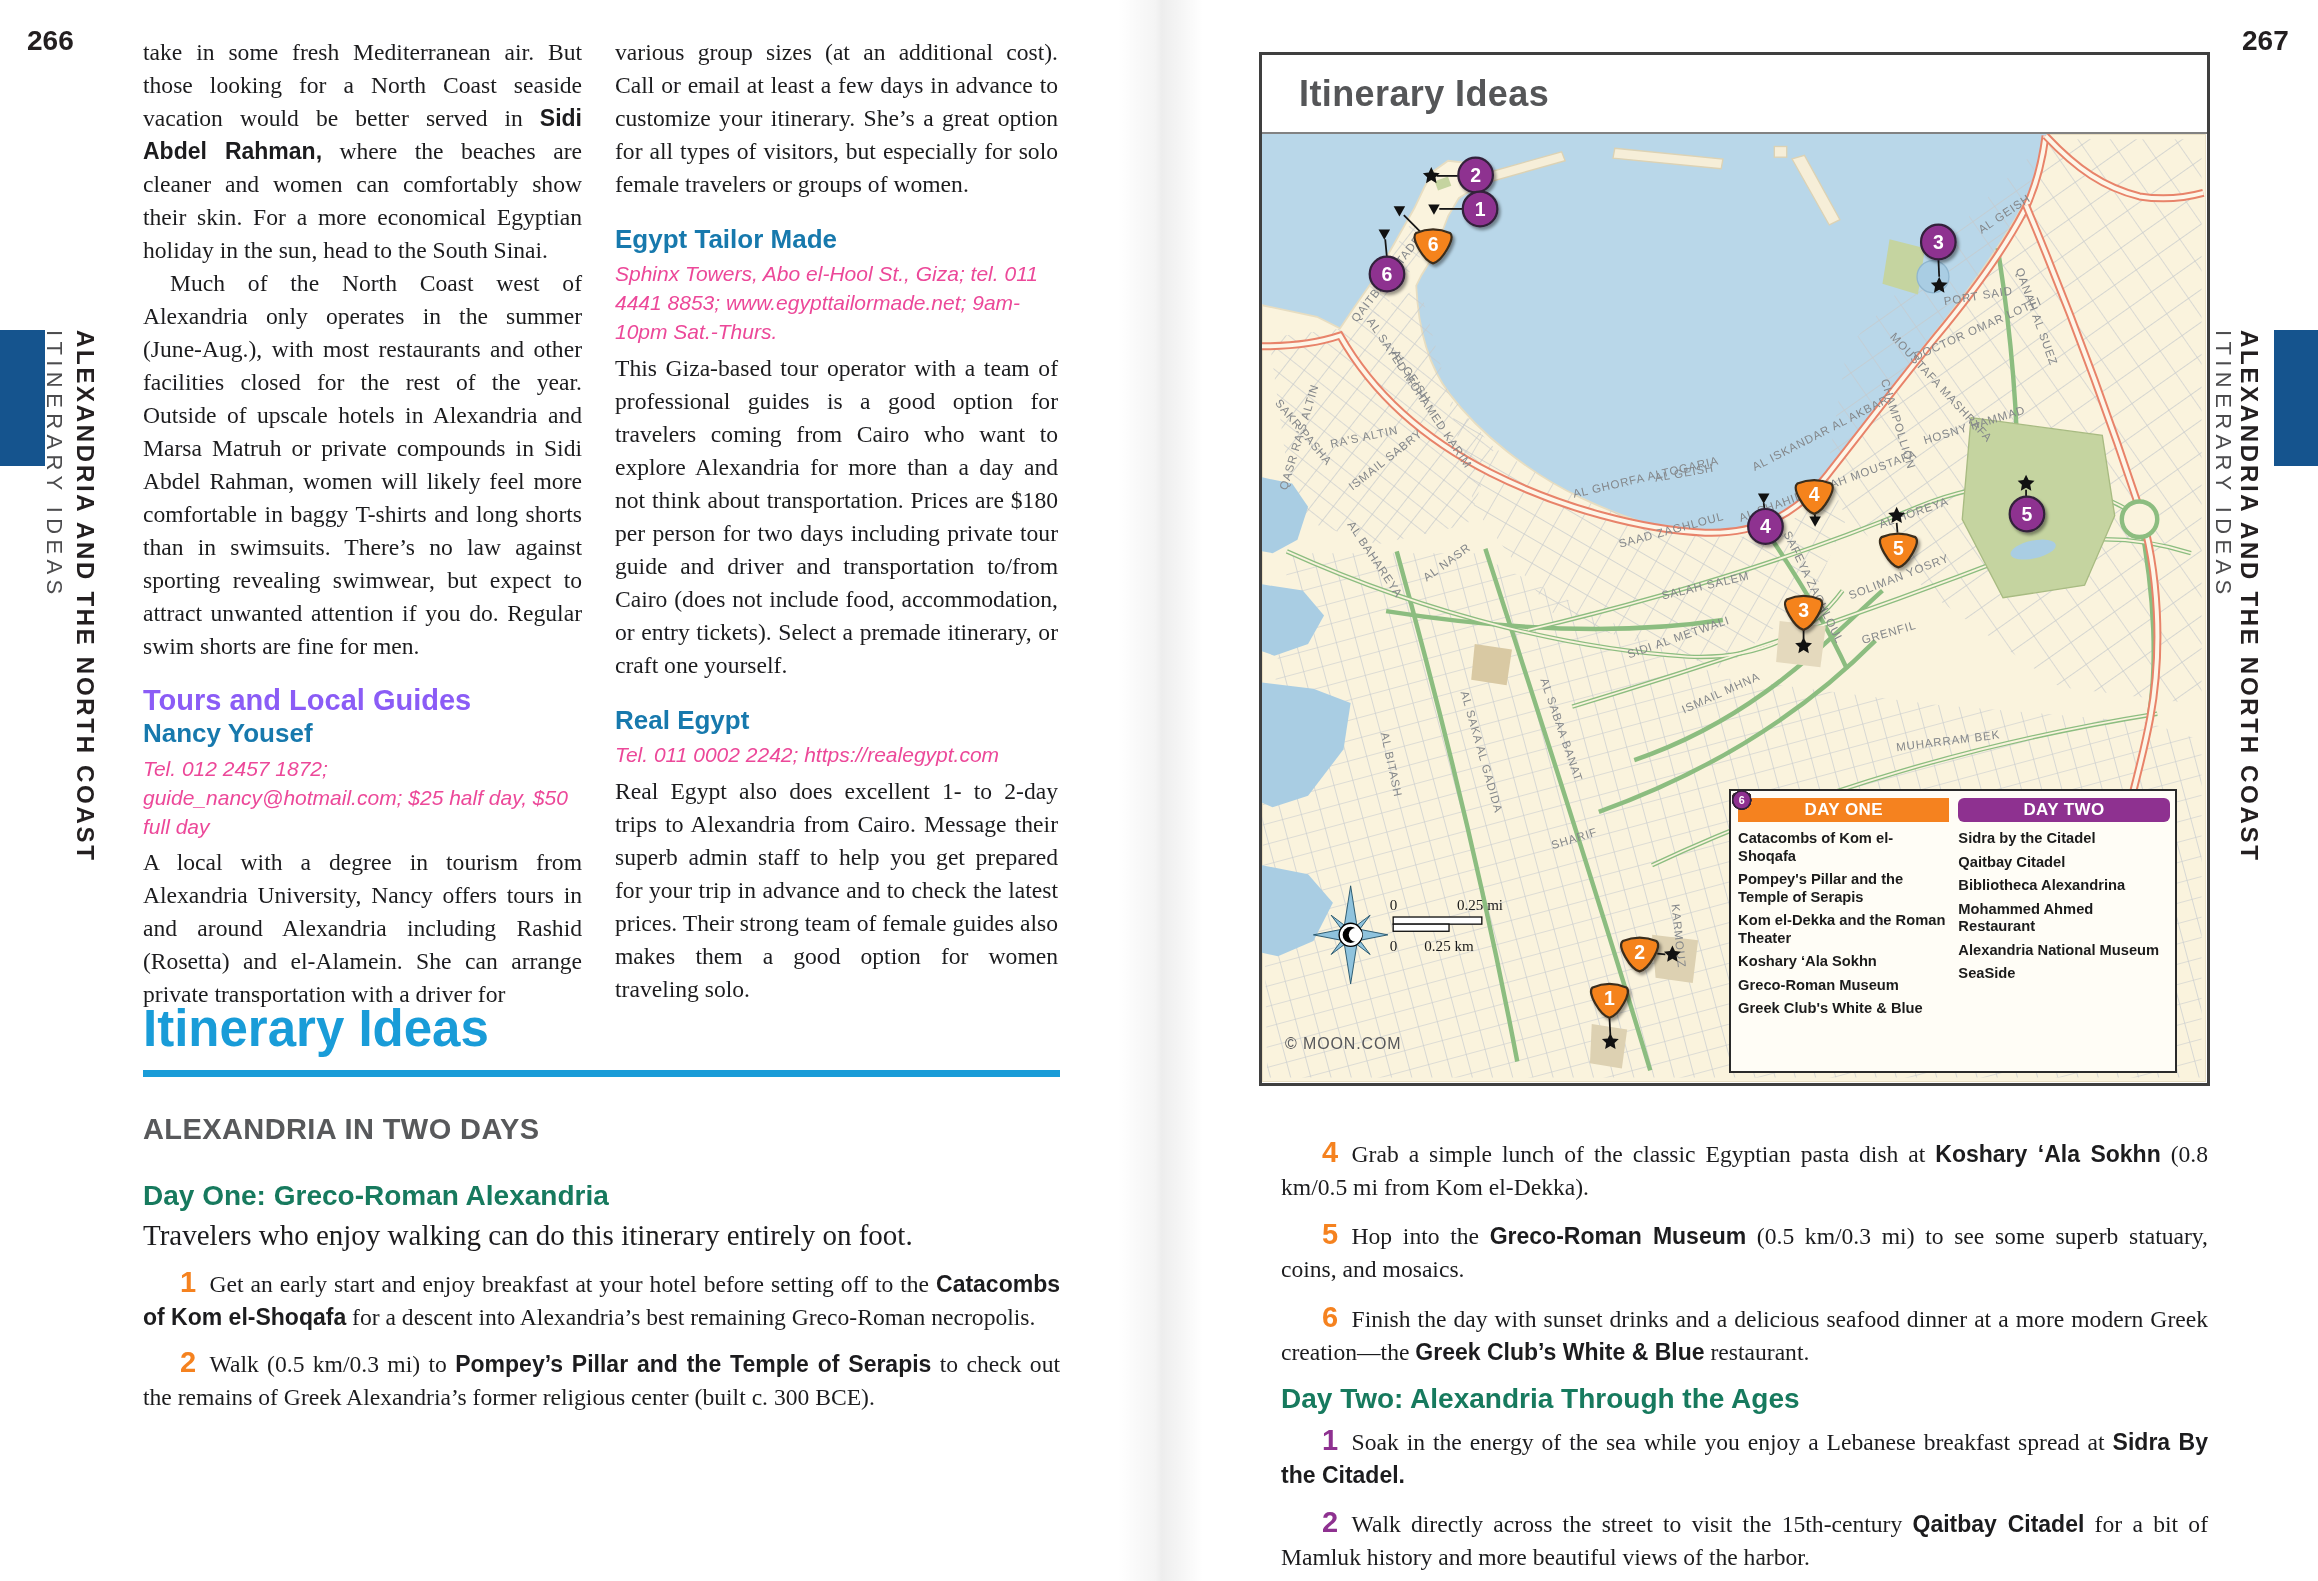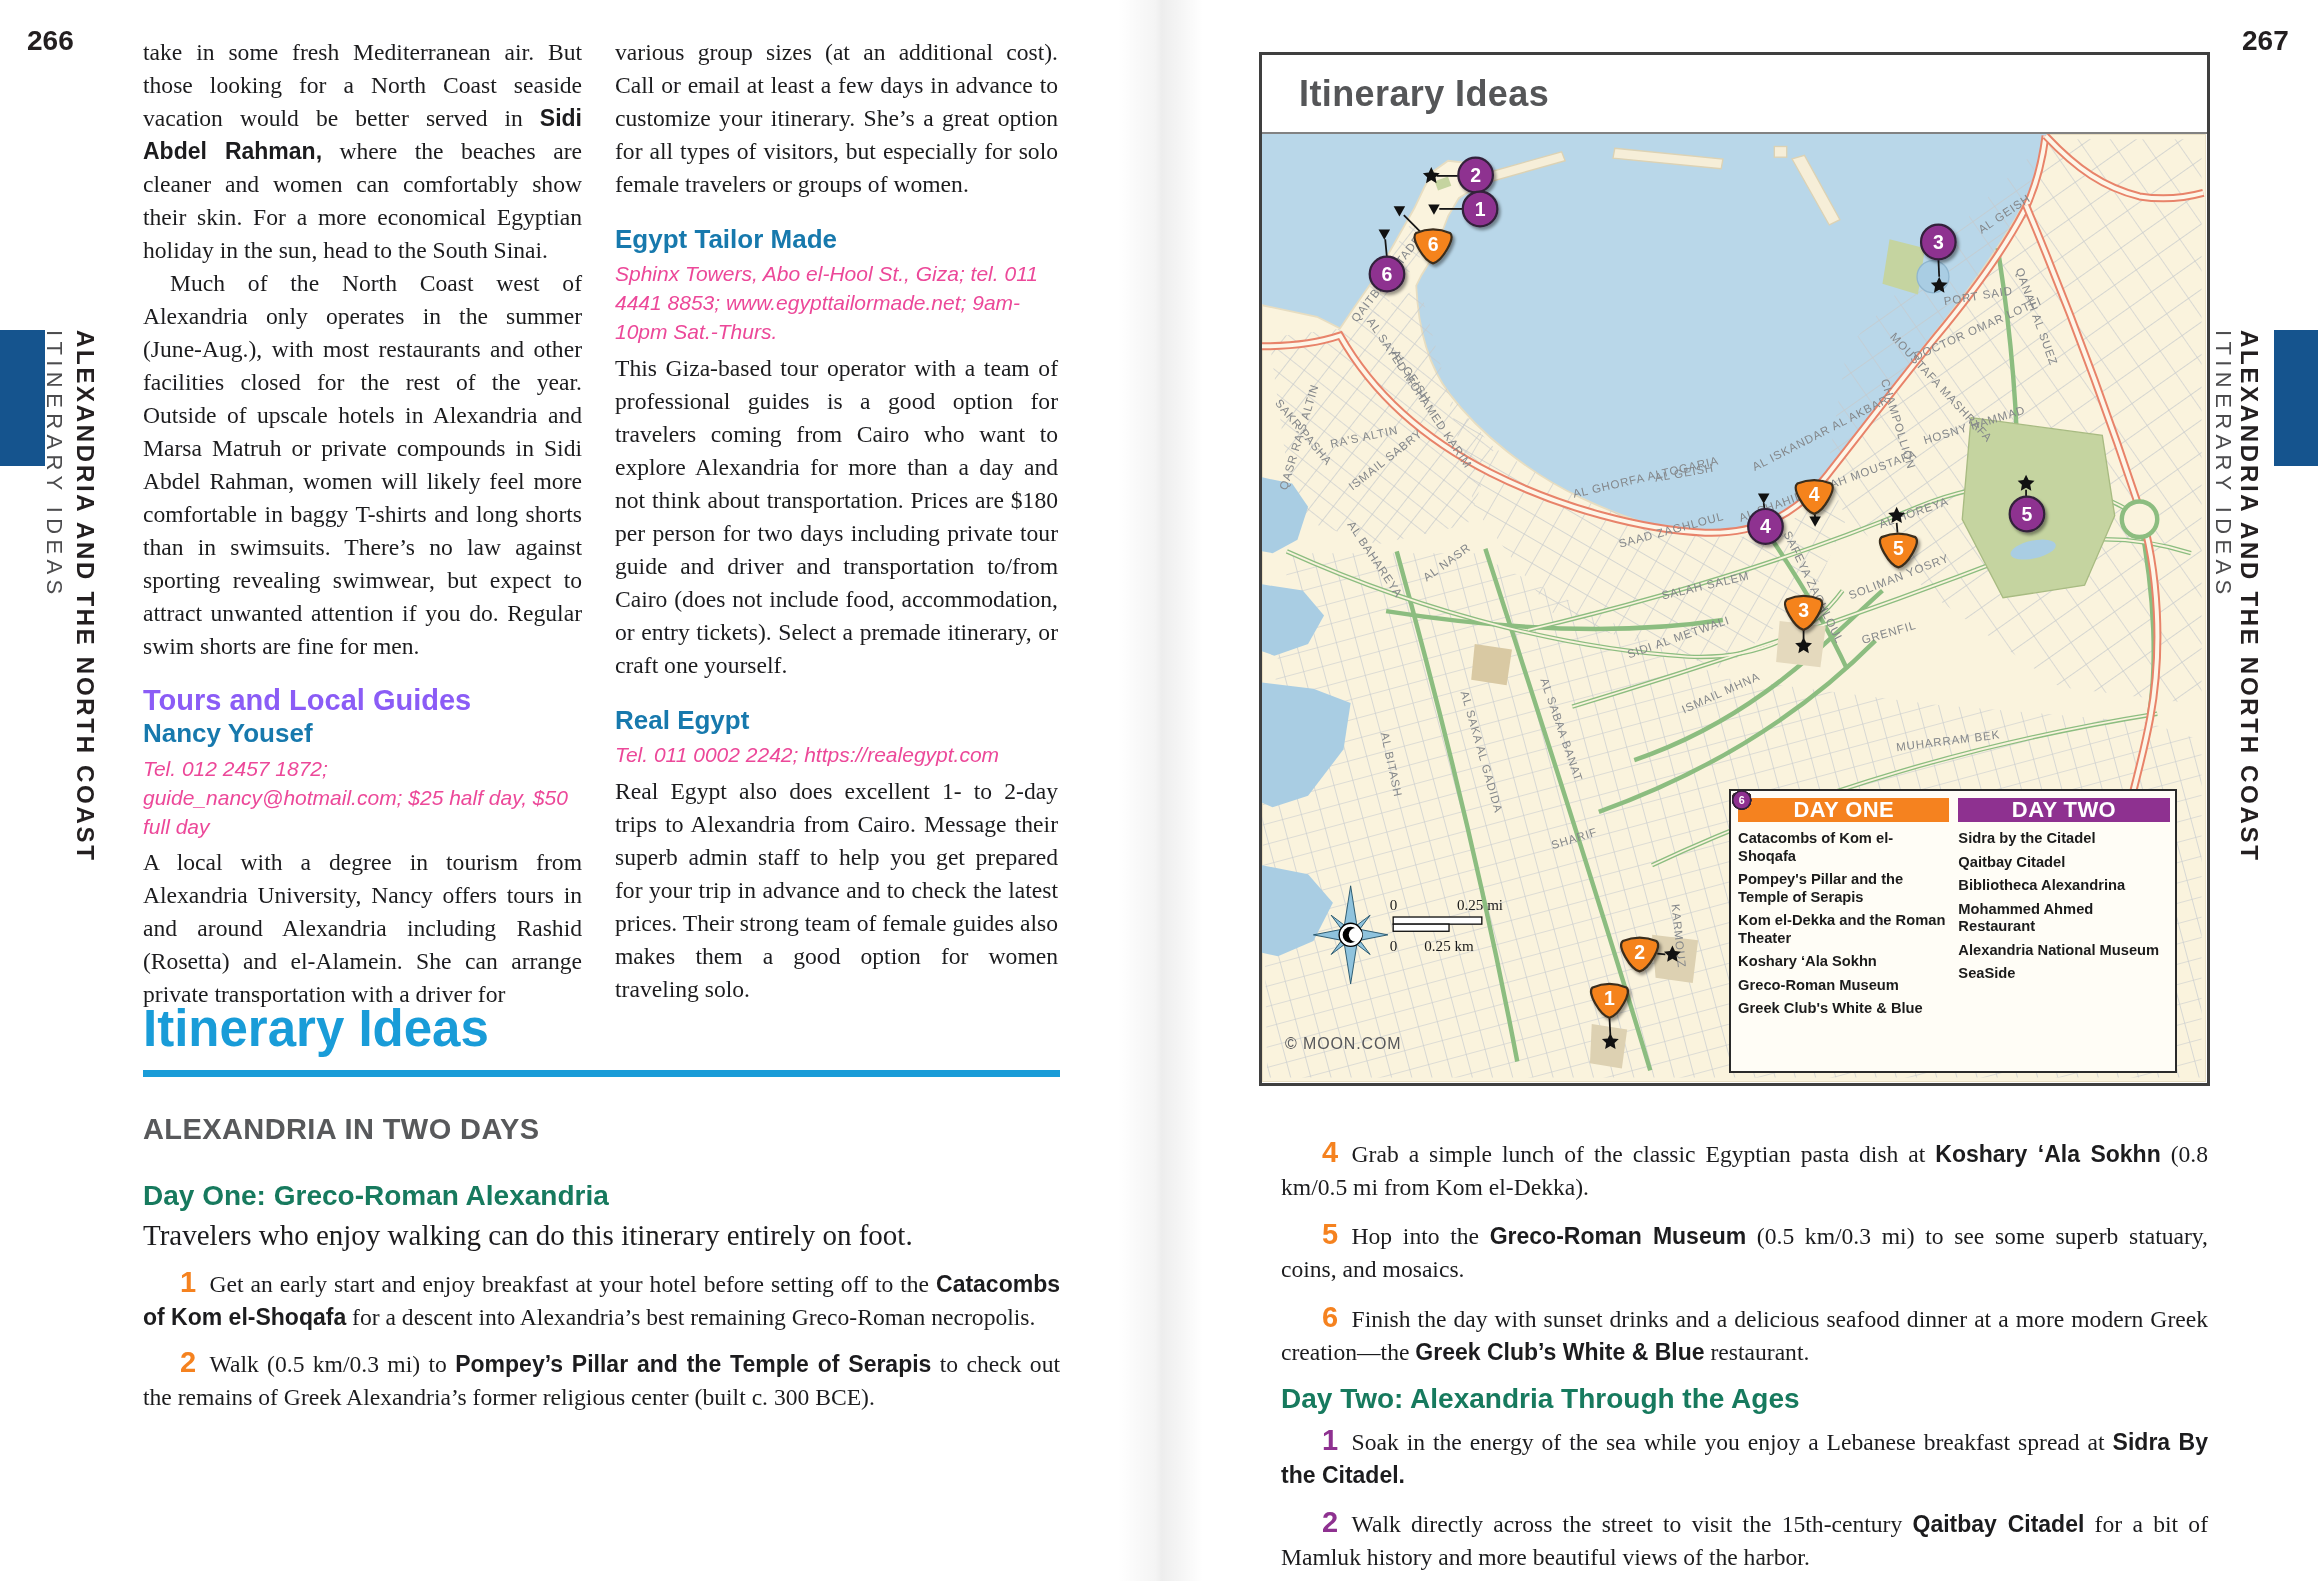--- a/index.html
+++ b/index.html
@@ -61,23 +61,23 @@
   .map-title h2{margin:0;font-family:"Liberation Sans",sans-serif;font-weight:700;
                 font-size:36px;color:#555658;letter-spacing:0.4px;}
   .map-body{position:relative;width:944px;height:948px;background:#b9d7e9;}
   .map-body svg{position:absolute;left:0;top:0;width:100%;height:100%;}
   
   .legend{position:absolute;left:467px;top:655px;width:448px;height:284px;
           background:#fffdf6;border:2.7px solid #2a2a2a;box-sizing:border-box;
           display:flex;gap:9px;padding:7.1px 5.4px 3.6px 7.1px;font-family:"Liberation Sans",sans-serif;}
   .lg-col{flex:1;display:flex;flex-direction:column;}
   .lg-head{height:24px;line-height:24px;text-align:center;color:#fff;font-weight:700;
-           font-size:22px;margin-bottom:8px;letter-spacing:0.4px;}
+           font-size:17px;margin-bottom:8px;letter-spacing:0.4px;}
   .lg-head.o{background:#f5821f;}
-  .lg-head.p{background:#8e3190;}
+  .lg-head.p{background:#8e3190;border-radius:6px;}
   .lg-row{display:flex;gap:6.2px;margin-bottom:6.2px;font-size:14.7px;font-weight:700;
           line-height:17.4px;color:#1b1b1b;align-items:flex-start;}
   .lg-row svg{flex:0 0 auto;margin-top:-1.8px;}
 </style>
 </head>
 <body>
 
 <div class="gutter"></div>
 
 <div class="pagenum pn-left">266</div>

